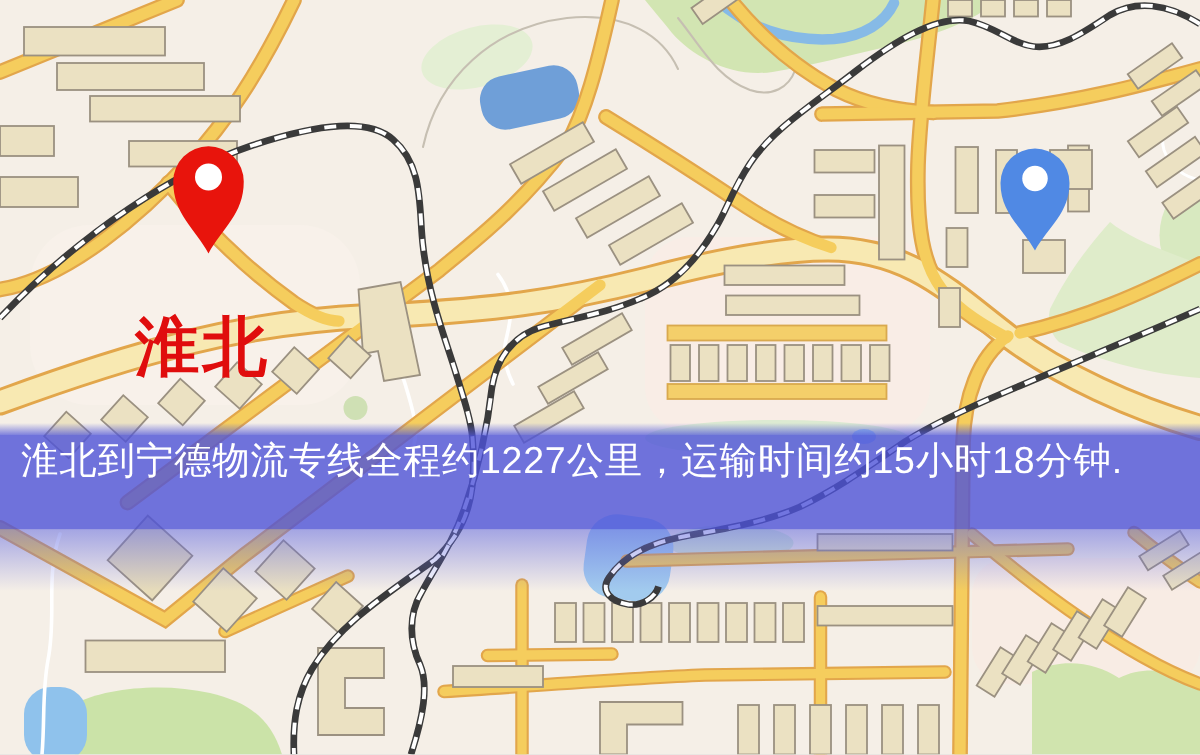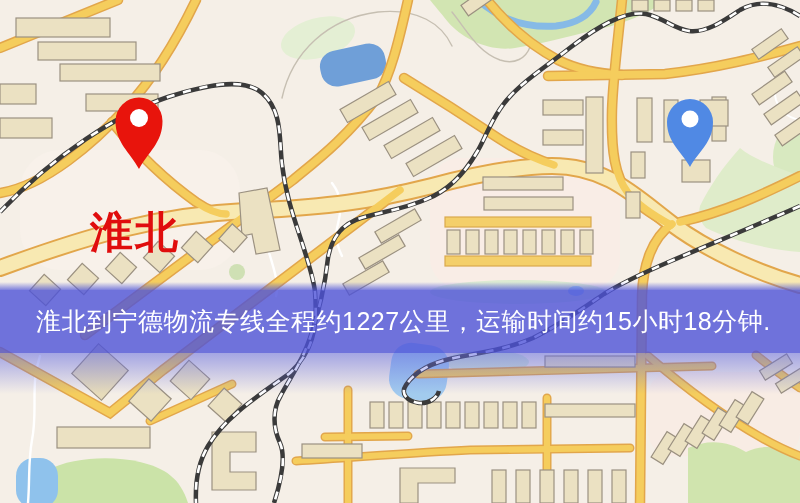--- a/index.html
+++ b/index.html
@@ -5,21 +5,21 @@
   html,body{margin:0;padding:0;background:#ddd;}
   .stage{position:relative;width:800px;height:503px;overflow:hidden;
          font-family:"Liberation Sans","DejaVu Sans",sans-serif;background:#f5efe7;}
   .map-svg{position:absolute;left:0;top:0;width:800px;height:503px;display:block;}
   .city-label{position:absolute;font-weight:700;font-size:43px;line-height:1;
               letter-spacing:2px;text-shadow:0 0 2px rgba(255,255,255,.35);user-select:none;}
   .label-origin{left:90px;top:179px;margin-top:32px;}
   .label-dest{left:645px;top:179px;}
   .banner-wrap{position:absolute;left:0;top:282px;width:800px;pointer-events:none;}
   .banner-fade-top{height:8px;background:linear-gradient(to bottom,rgba(88,94,220,0),rgba(80,86,217,.72));}
-  .banner-solid{height:63px;display:flex;align-items:center;padding-left:36px;box-sizing:border-box;
+  .banner-solid{height:63px;display:flex;align-items:flex-start;padding-left:14px;box-sizing:border-box;
                 background:rgba(77,83,216,.80);}
   .banner-solid span{color:#fff;font-size:25px;letter-spacing:.5px;white-space:nowrap;}
   .banner-fade-bottom{height:41px;background:linear-gradient(to bottom,rgba(98,105,224,.55),rgba(120,130,230,0));}
 </style>
 </head>
 <body>
 
 <div class="stage">
 
   <svg class="map-svg" viewBox="0 0 800 503" xmlns="http://www.w3.org/2000/svg">

